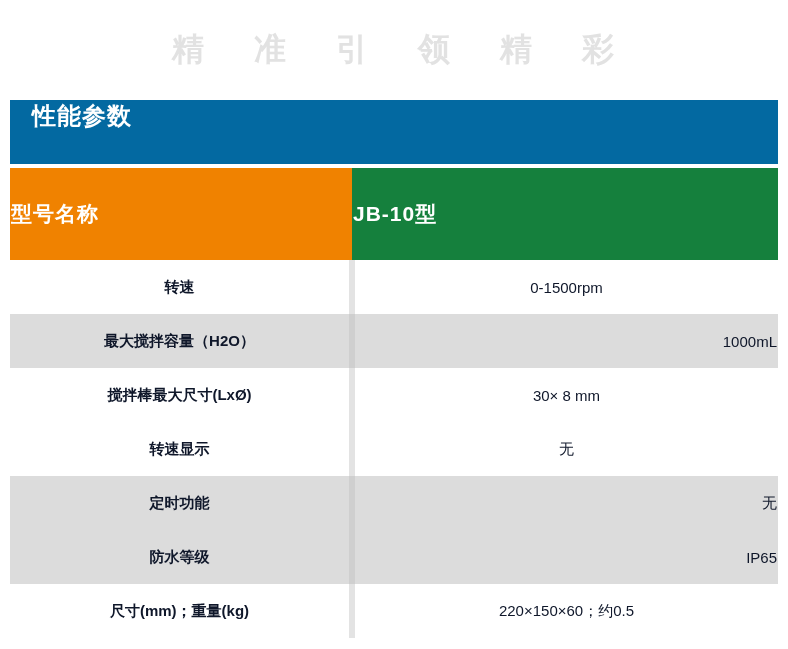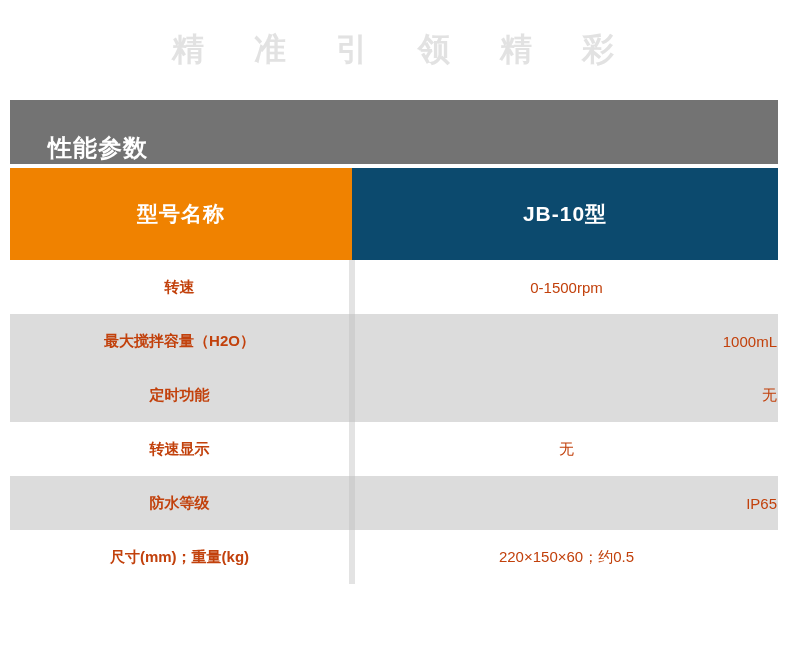--- a/index.html
+++ b/index.html
@@ -34,24 +34,24 @@
     user-select: none;
   }
   .slogan span {
     display: inline-block;
   }
 
   
   .section-bar {
     margin: 0 10px;
     height: 64px;
-    background: #737373;
+    background: #0369a1;
     display: flex;
-    align-items: flex-end;
-    padding-left: 38px;
+    align-items: flex-start;
+    padding-left: 22px;
     box-sizing: border-box;
   }
   .section-bar .section-title {
     color: #ffffff;
     font-size: 24px;
     font-weight: bold;
     letter-spacing: 1px;
   }
 
   
@@ -59,36 +59,36 @@
     margin: 4px 10px 0 10px;
     width: 768px;
     border-collapse: collapse;
     table-layout: fixed;
   }
   .spec-table col.c1 { width: 342px; }
   .spec-table col.c2 { width: 426px; }
 
   .spec-table tr.head-row td {
     height: 90px;
-    text-align: center;
+    text-align: left;
     vertical-align: middle;
     font-size: 21px;
     font-weight: bold;
     color: #ffffff;
     letter-spacing: 1px;
   }
   .spec-table tr.head-row td.left-head { background: #f08200; }
-  .spec-table tr.head-row td.right-head { background: #0c4a6e; }
+  .spec-table tr.head-row td.right-head { background: #15803d; }
 
   .spec-table tr.data-row td {
     height: 52px;
     text-align: center;
     vertical-align: middle;
     font-size: 15px;
-    color: #c2410c;
+    color: #0f172a;
   }
   .spec-table tr.data-row td.label {
     font-weight: bold;
   }
   .spec-table tr.data-row td.value {
     font-weight: normal;
     border-left: 6px solid #84cc16;
   }
   .spec-table tr.row-white td { background: #ffffff; }
   .spec-table tr.row-grey td { background: #dcdcdc; }
@@ -124,26 +124,30 @@
         <td class="right-head">JB-10型</td>
       </tr>
       <tr class="data-row row-white">
         <td class="label">转速</td>
         <td class="value">0-1500rpm</td>
       </tr>
       <tr class="data-row row-grey">
         <td class="label">最大搅拌容量（H2O）</td>
         <td class="value">1000mL</td>
       </tr>
-      <tr class="data-row row-grey">
-        <td class="label">定时功能</td>
-        <td class="value">无</td>
+      <tr class="data-row row-white">
+        <td class="label">搅拌棒最大尺寸(LxØ)</td>
+        <td class="value">30× 8 mm</td>
       </tr>
       <tr class="data-row row-white">
         <td class="label">转速显示</td>
+        <td class="value">无</td>
+      </tr>
+      <tr class="data-row row-grey">
+        <td class="label">定时功能</td>
         <td class="value">无</td>
       </tr>
       <tr class="data-row row-grey">
         <td class="label">防水等级</td>
         <td class="value">IP65</td>
       </tr>
       <tr class="data-row row-white">
         <td class="label">尺寸(mm)；重量(kg)</td>
         <td class="value">220×150×60；约0.5</td>
       </tr>

